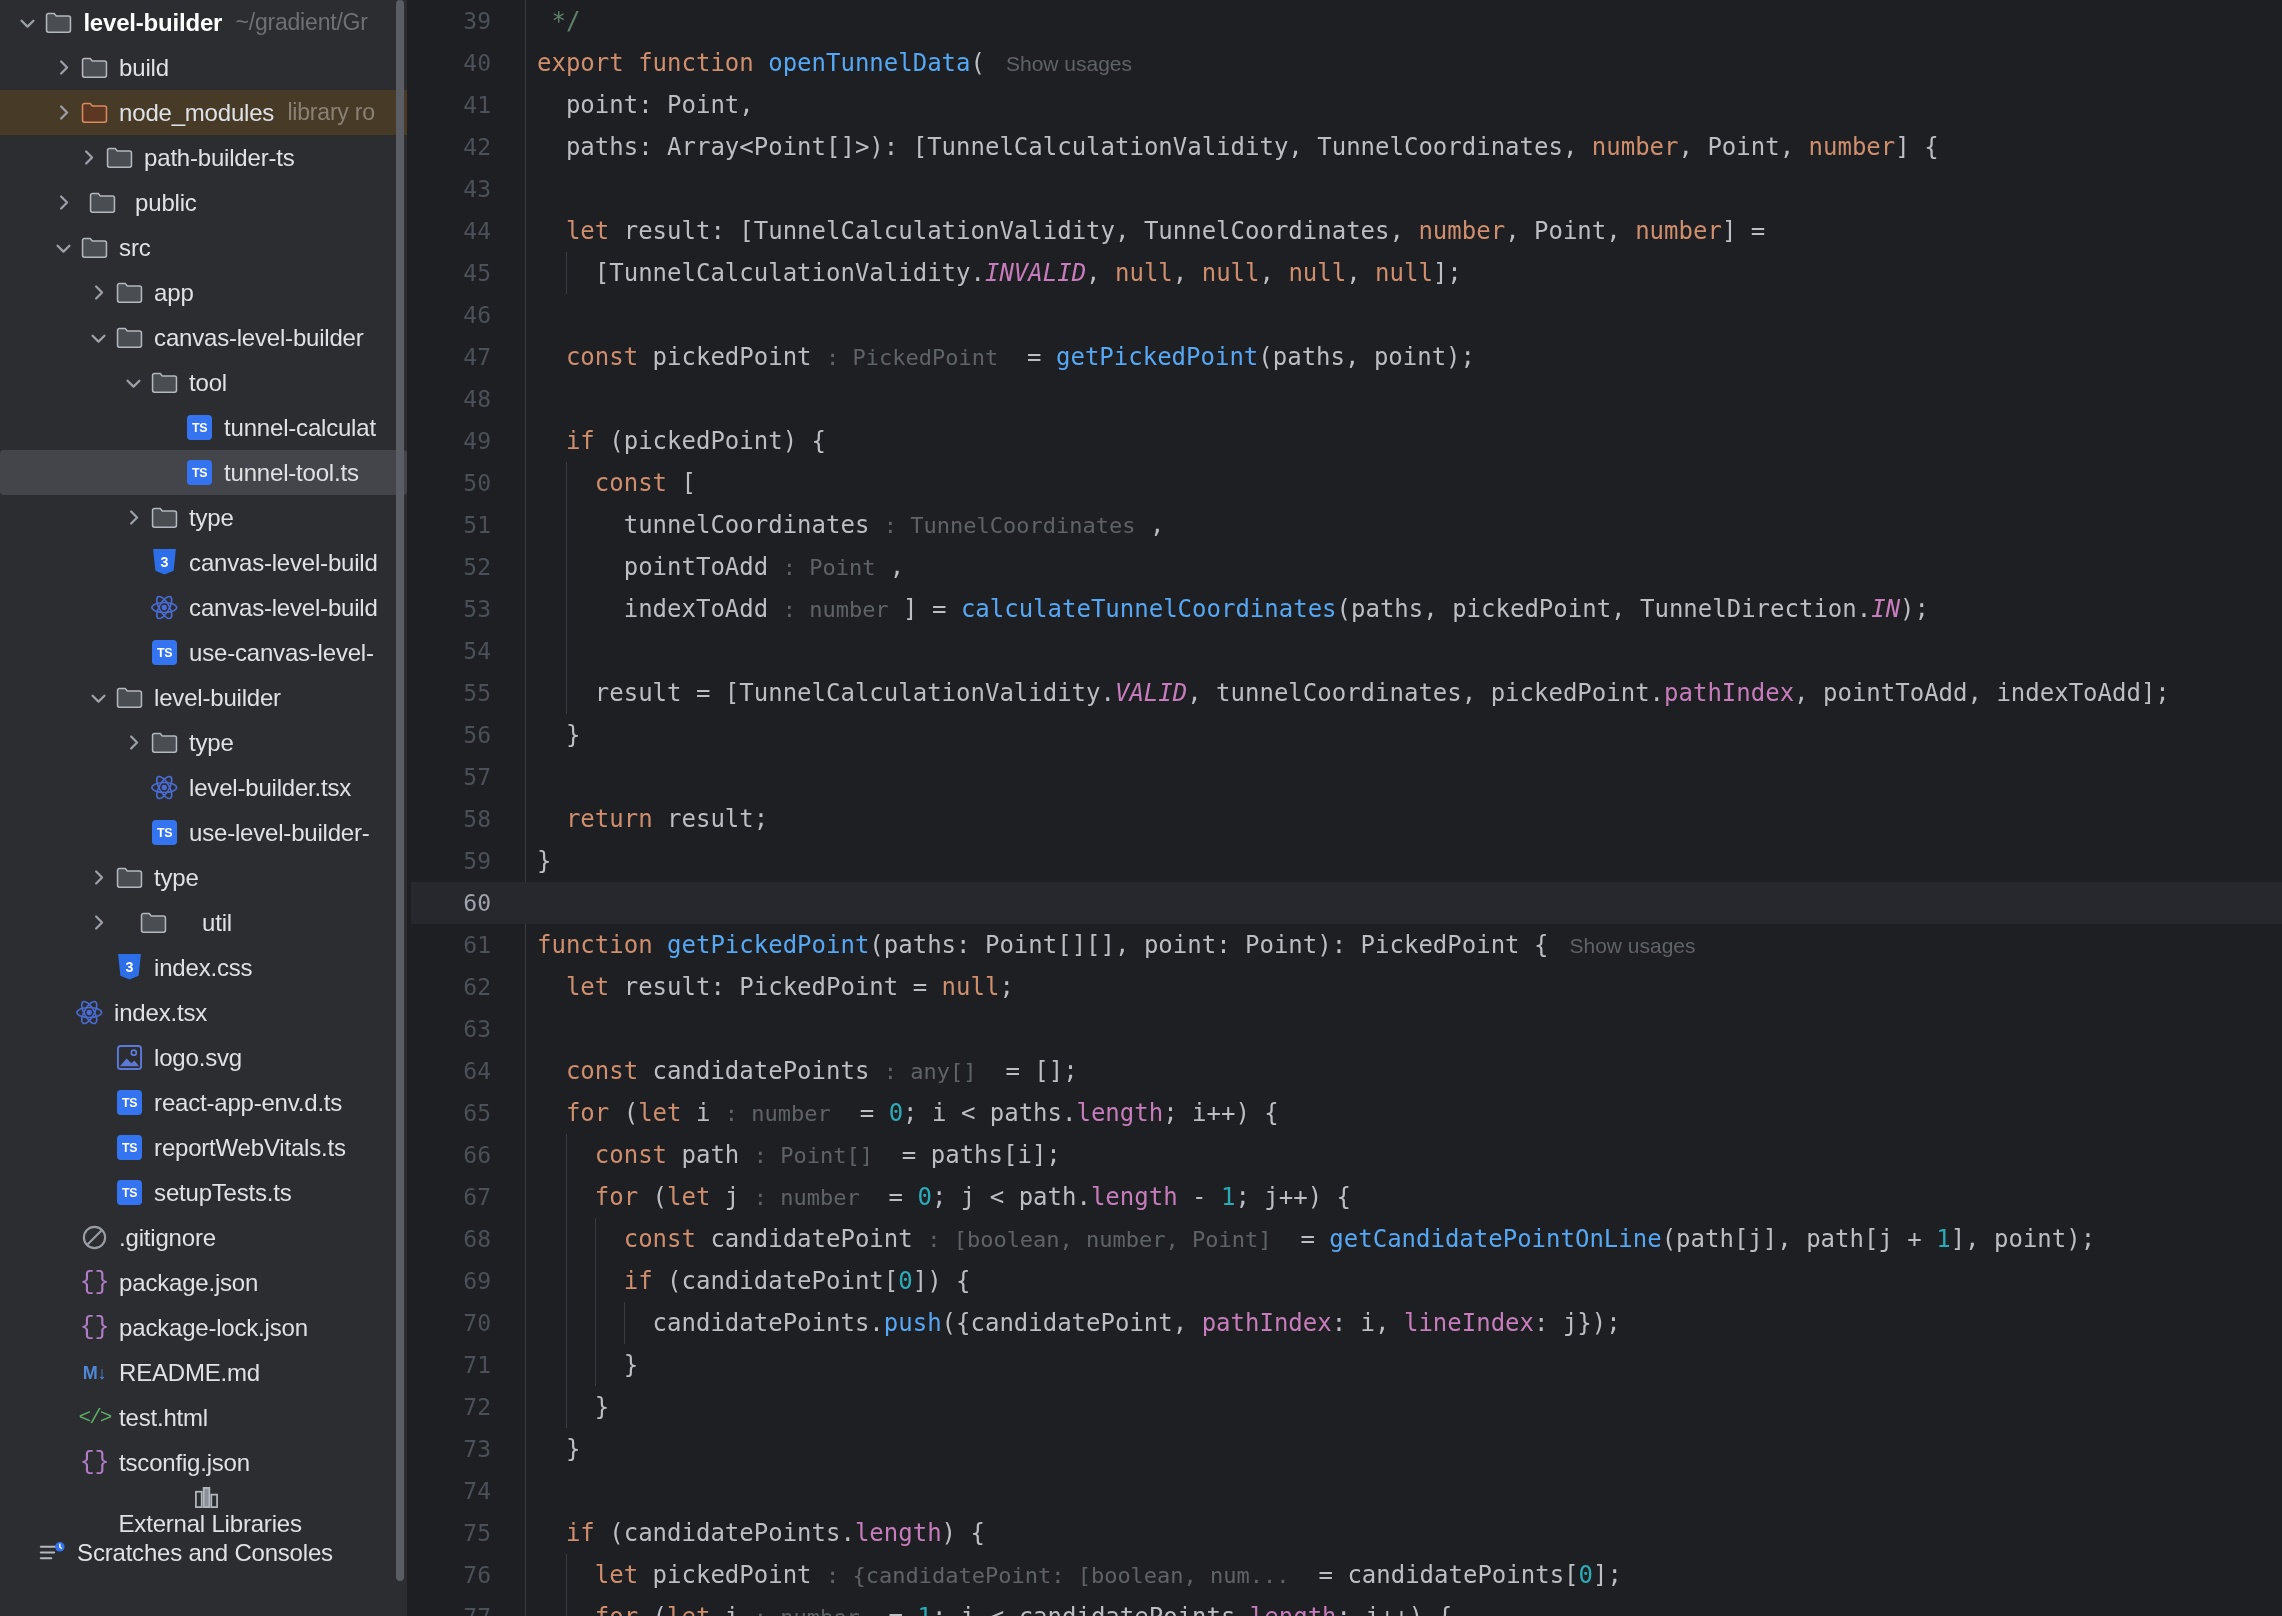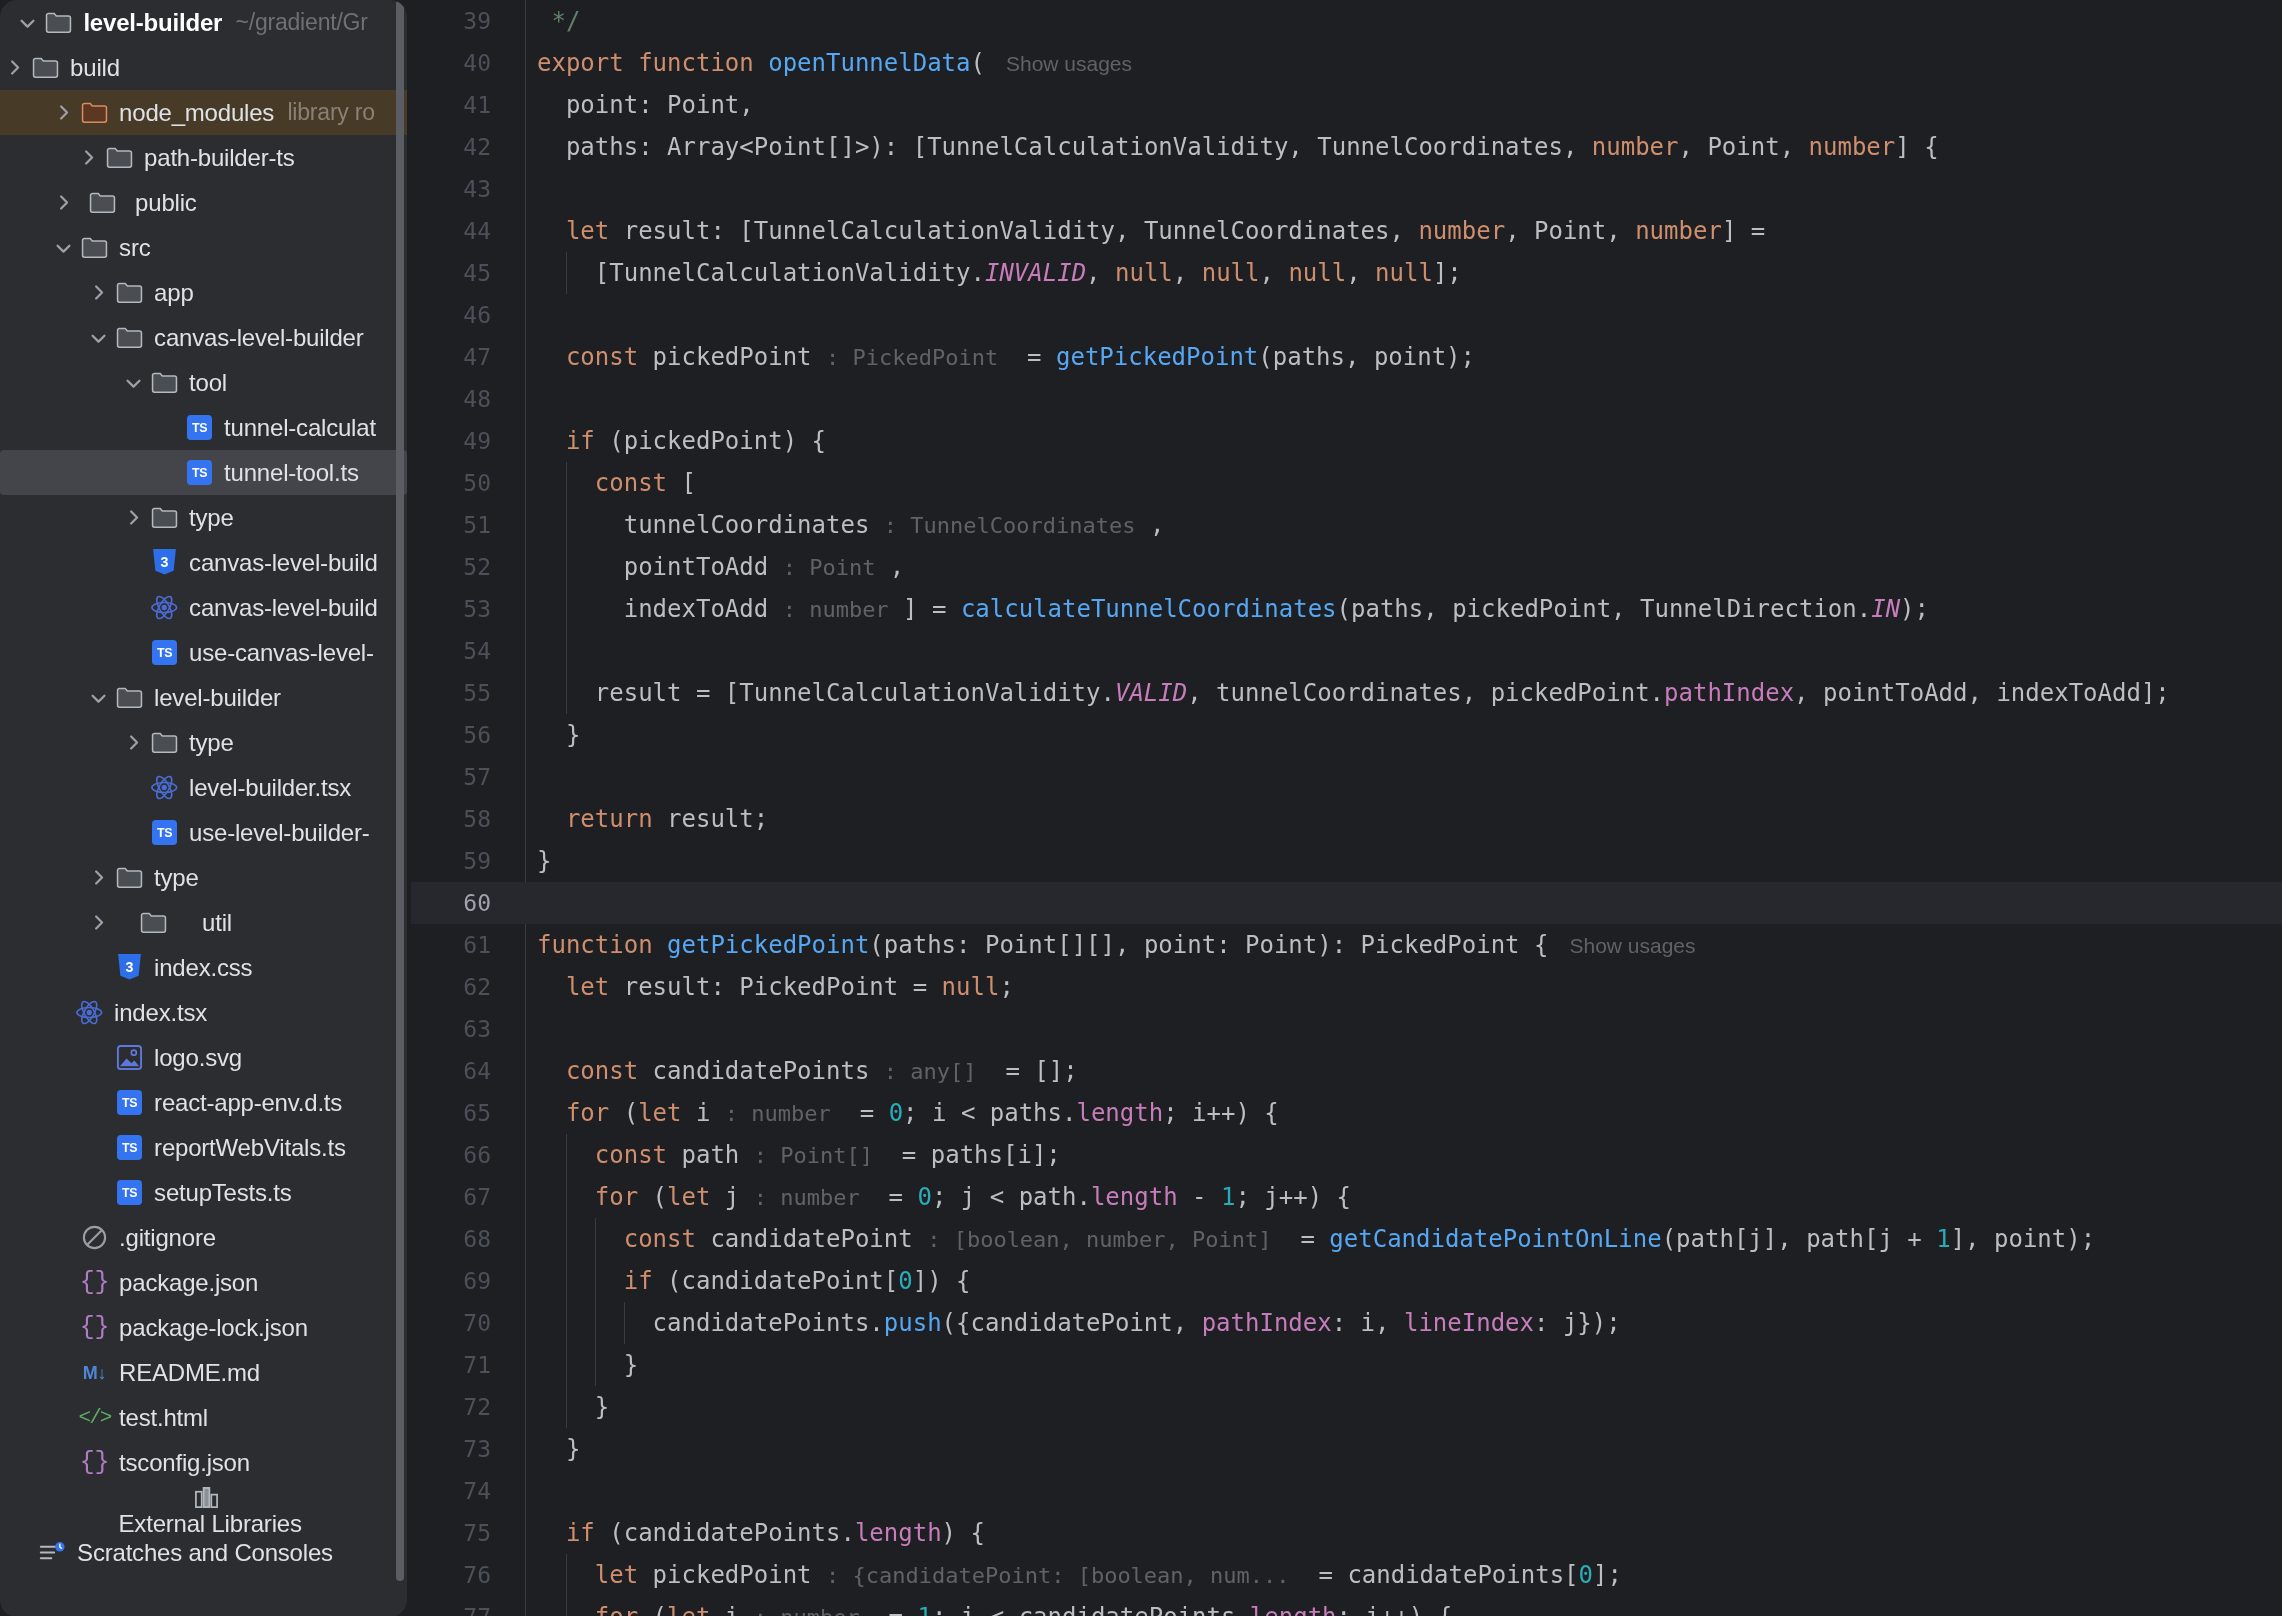--- a/index.html
+++ b/index.html
@@ -12,21 +12,20 @@
   #app { display: flex; width: 2283px; height: 1617px; position: relative; }
 
   
   #project-tree {
     width: 407px;
     height: 1617px;
     background: #2B2D30;
     position: relative;
     flex: 0 0 407px;
     overflow: hidden;
-    border-radius: 17px;
   }
   .tree-row {
     height: 45px;
     display: flex;
     align-items: center;
     white-space: nowrap;
     position: relative;
     font-size: 24px;
     color: #DFE1E5;
     letter-spacing: -0.2px;
@@ -153,21 +152,21 @@
             </svg>
           </span>
           <span class="ico">
             <svg class="folder-sh" viewBox="0 0 28 23">
               <path d="M1.5 3.5a2 2 0 0 1 2-2h6l2.2 2.6h12.8a2 2 0 0 1 2 2v13a2 2 0 0 1-2 2H3.5a2 2 0 0 1-2-2z" fill="#4A4D52" stroke="#B4B8BF" stroke-width="1.6"></path>
             </svg>
           </span>
           <span class="lbl bold">level-builder</span>
           <span class="sub">~/gradient/Gr</span>
         </div>
-        <div class="tree-row" style=" align-items: center;">
+        <div class="tree-row" style="padding-left: 49px; align-items: center;">
           <span class="chev">
             <svg width="19" height="19" viewBox="0 0 16 16" fill="none" stroke="#9DA0A8" stroke-width="1.9" stroke-linecap="round" stroke-linejoin="round">
               <path d="M6 3l5 5-5 5"></path>
             </svg>
           </span>
           <span class="ico">
             <svg class="folder-sh" viewBox="0 0 28 23">
               <path d="M1.5 3.5a2 2 0 0 1 2-2h6l2.2 2.6h12.8a2 2 0 0 1 2 2v13a2 2 0 0 1-2 2H3.5a2 2 0 0 1-2-2z" fill="#4A4D52" stroke="#B4B8BF" stroke-width="1.6"></path>
             </svg>
           </span>

